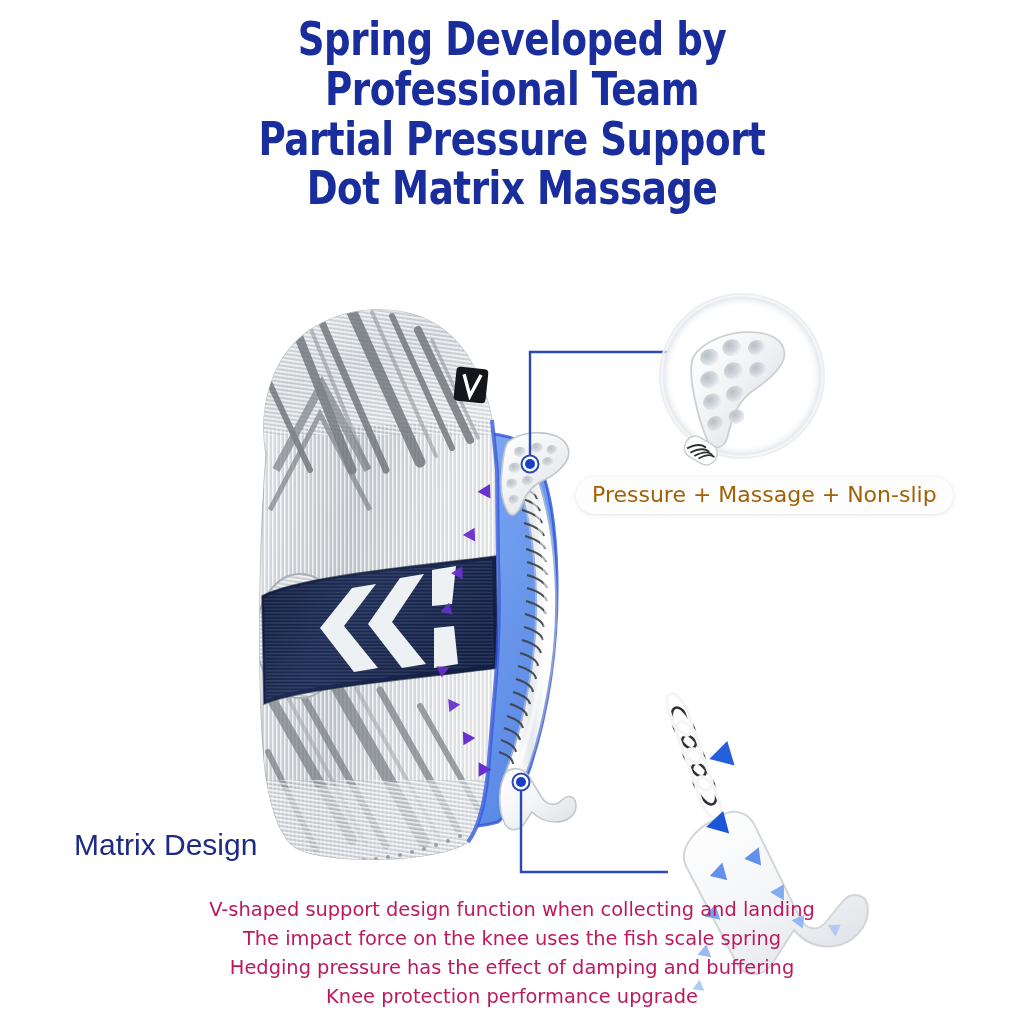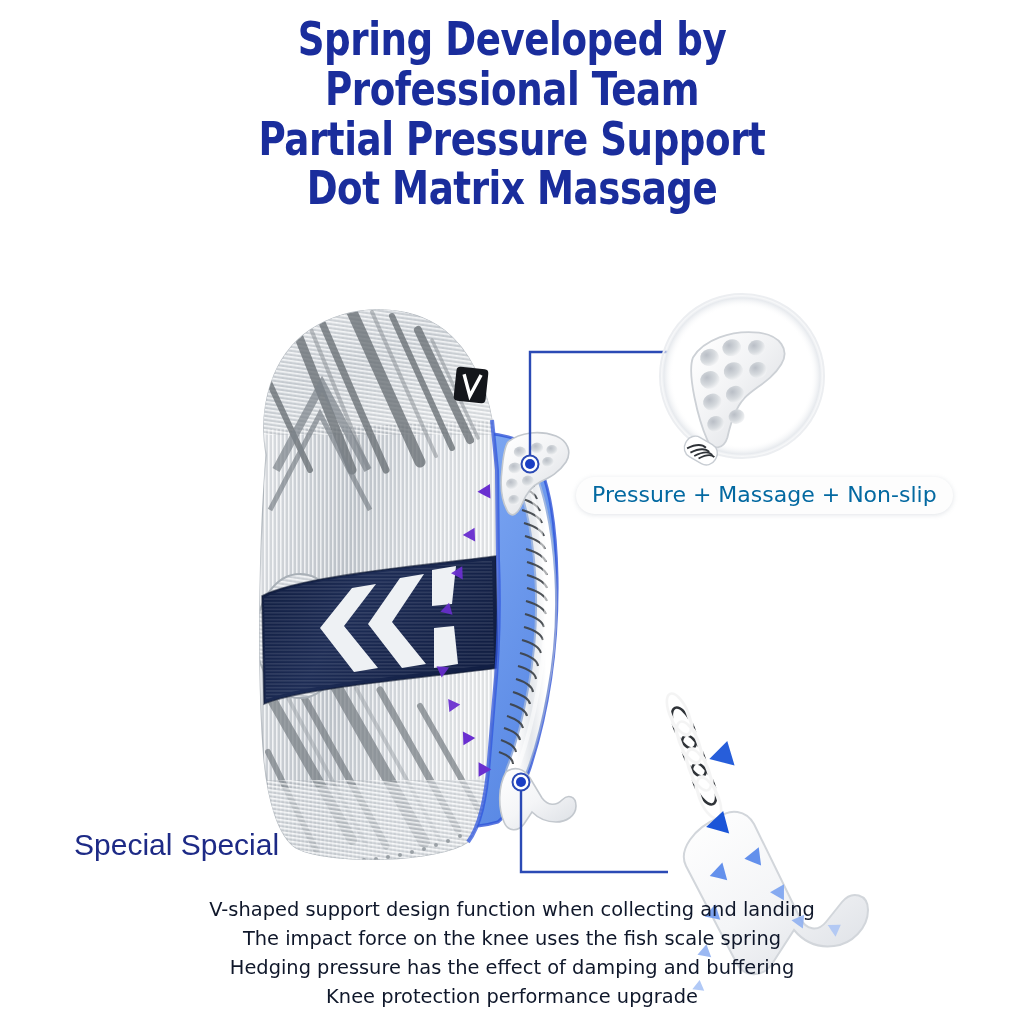--- a/index.html
+++ b/index.html
@@ -49,30 +49,30 @@
     white-space:nowrap;
   }
 
   
   .caption-pill{
     position:absolute;left:576px;top:477px;
     padding:5px 16px 7px 16px;
     background:#fdfdfd;
     border-radius:22px;
     box-shadow:0 1px 5px rgba(120,130,150,.22);
-    font-size:22px;color:#0369a1;
+    font-size:22px;color:#a16207;
     font-family:"DejaVu Sans","Liberation Sans",sans-serif;
     white-space:nowrap;
   }
 
   
   .body-copy{
     position:absolute;left:0;top:895px;width:1024px;
     text-align:center;
-    color:#0f172a;
+    color:#be185d;
     font-family:"DejaVu Sans","Liberation Sans",sans-serif;
     font-size:20px;
     line-height:29px;
   }
   .body-copy span{display:block;transform:scaleX(0.97);}
 
   
   .art{position:absolute;left:0;top:0;width:1024px;height:1024px;}
   .art svg{display:block;}
 </style>
@@ -500,21 +500,21 @@
           <path d="M0,12 L0,-2 L-7,-2 L0,-13 L7,-2 L0,-2 Z"></path>
         </g>
       </g>
     </g>
   </svg>
   </div>
 
   <div class="caption-pill">Pressure + Massage + Non-slip</div>
 
 
-  <div class="label-special">Special Special</div>
+  <div class="label-special">Matrix Design</div>
 
   <div class="body-copy">
     <span>V-shaped support design function when collecting and landing</span>
     <span>The impact force on the knee uses the fish scale spring</span>
     <span>Hedging pressure has the effect of damping and buffering</span>
     <span>Knee protection performance upgrade</span>
   </div>
 
 </div>
 

